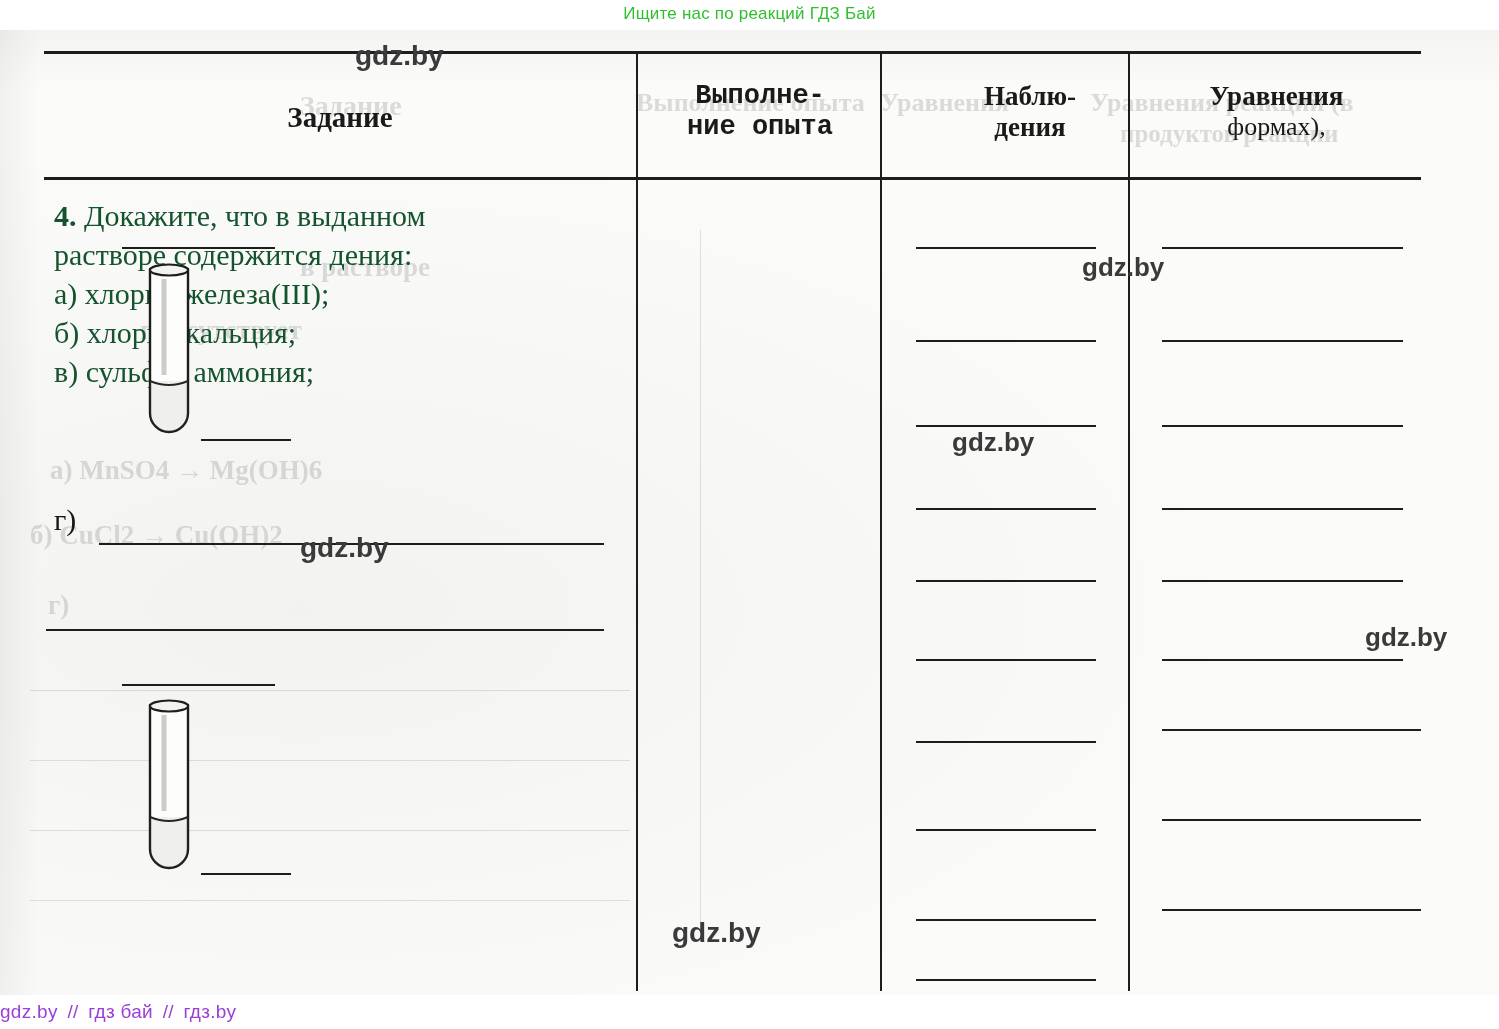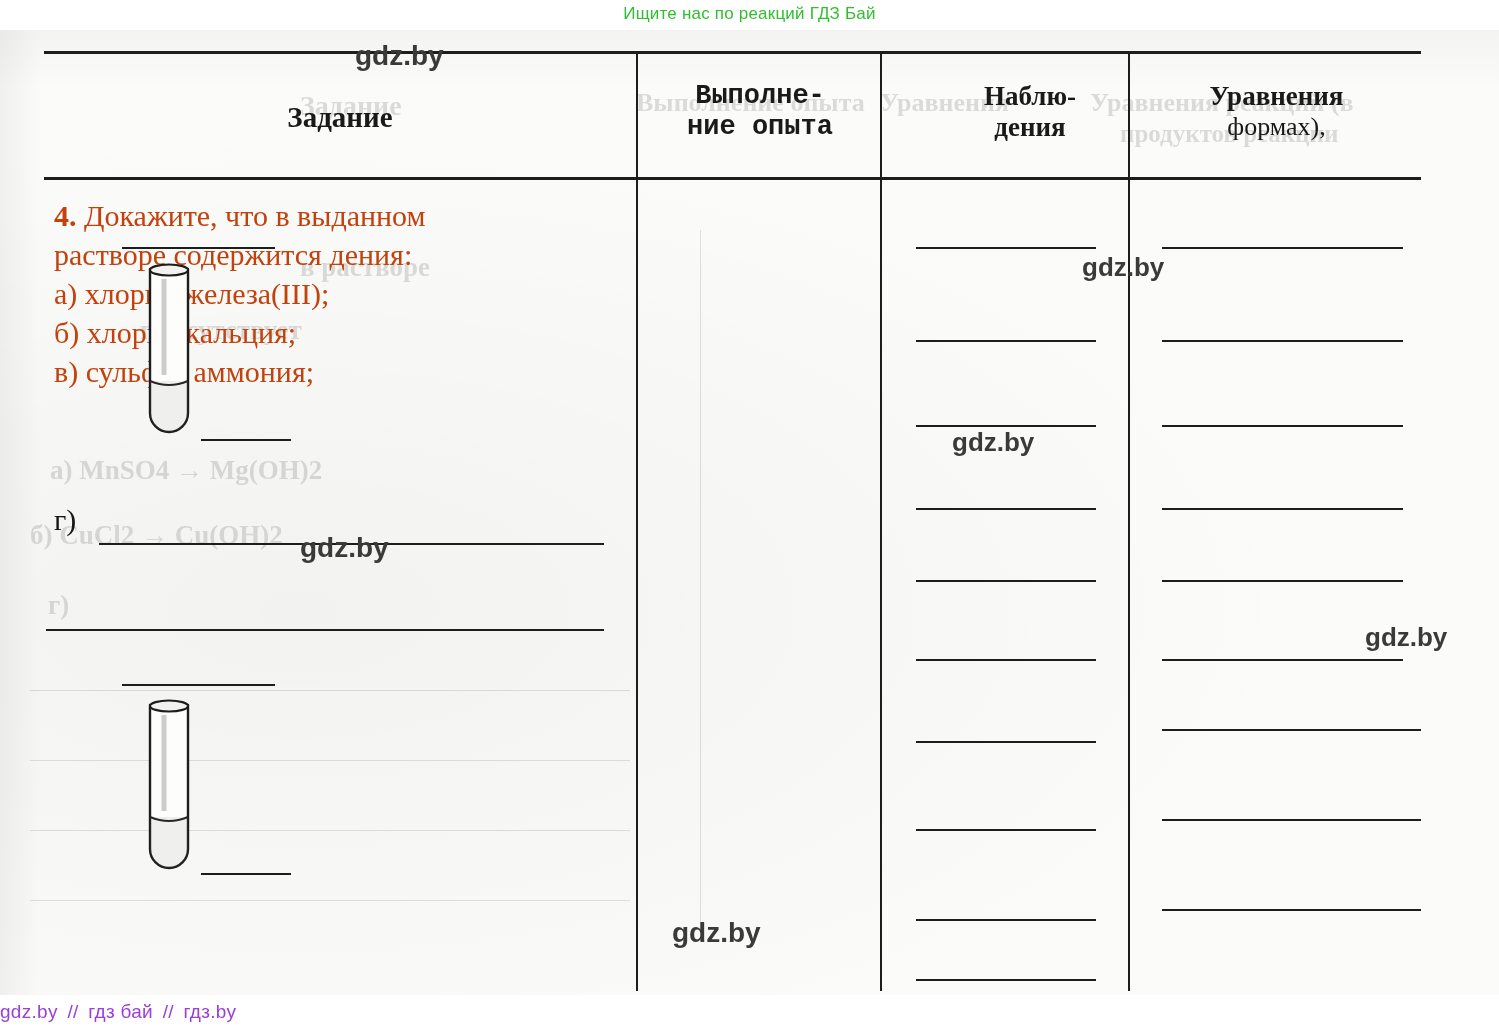--- a/index.html
+++ b/index.html
@@ -115,21 +115,21 @@
   #hdr-eq     { left: 1088px; width: 289px; font-size: 27px; padding-top: 18px; }
   #hdr-eq .l2 { font-size: 26px; }
 
   
   .task-body {
     position: absolute;
     left: 10px;
     top: 145px;
     width: 580px;
     font-size: 30px;
-    color: #c2410c;
+    color: #14532d;
     line-height: 1.30;
   }
   .task-body .t-line { display: block; white-space: nowrap; }
   .task-body .num { font-weight: bold; }
 
   
   .blank {
     position: absolute;
     height: 2px;
     background: #1d1d1d;
@@ -168,21 +168,21 @@
 
 <div class="sheet">
 
   <div class="ghost" style="left:300px; top:60px;  font-size:28px;">Задание</div>
   <div class="ghost" style="left:636px; top:58px;  font-size:26px;">Выполнение опыта</div>
   <div class="ghost" style="left:880px; top:58px;  font-size:26px;">Уравнения</div>
   <div class="ghost" style="left:1090px; top:58px; font-size:26px;">Уравнения реакций (в</div>
   <div class="ghost" style="left:1120px; top:90px; font-size:25px;">продуктов реакции</div>
   <div class="ghost" style="left:300px; top:222px; font-size:27px;">в растворе</div>
   <div class="ghost" style="left:140px; top:285px; font-size:27px;">присутствует</div>
-  <div class="ghost" style="left:50px; top:425px; font-size:27px;">а) MnSO4 → Mg(OH)2</div>
+  <div class="ghost" style="left:50px; top:425px; font-size:27px;">а) MnSO4 → Mg(OH)6</div>
   <div class="ghost" style="left:30px; top:490px; font-size:27px;">б) CuCl2 → Cu(OH)2</div>
   <div class="ghost" style="left:48px; top:560px; font-size:27px;">г)</div>
 
   <div class="ghost-line" style="left:30px; top:660px; width:600px;"></div>
   <div class="ghost-line" style="left:30px; top:730px; width:600px;"></div>
   <div class="ghost-line" style="left:30px; top:800px; width:600px;"></div>
   <div class="ghost-line" style="left:30px; top:870px; width:600px;"></div>
   <div class="ghost-line" style="left:700px; top:200px; width:1px; height:700px;"></div>
 
   <div class="table">

